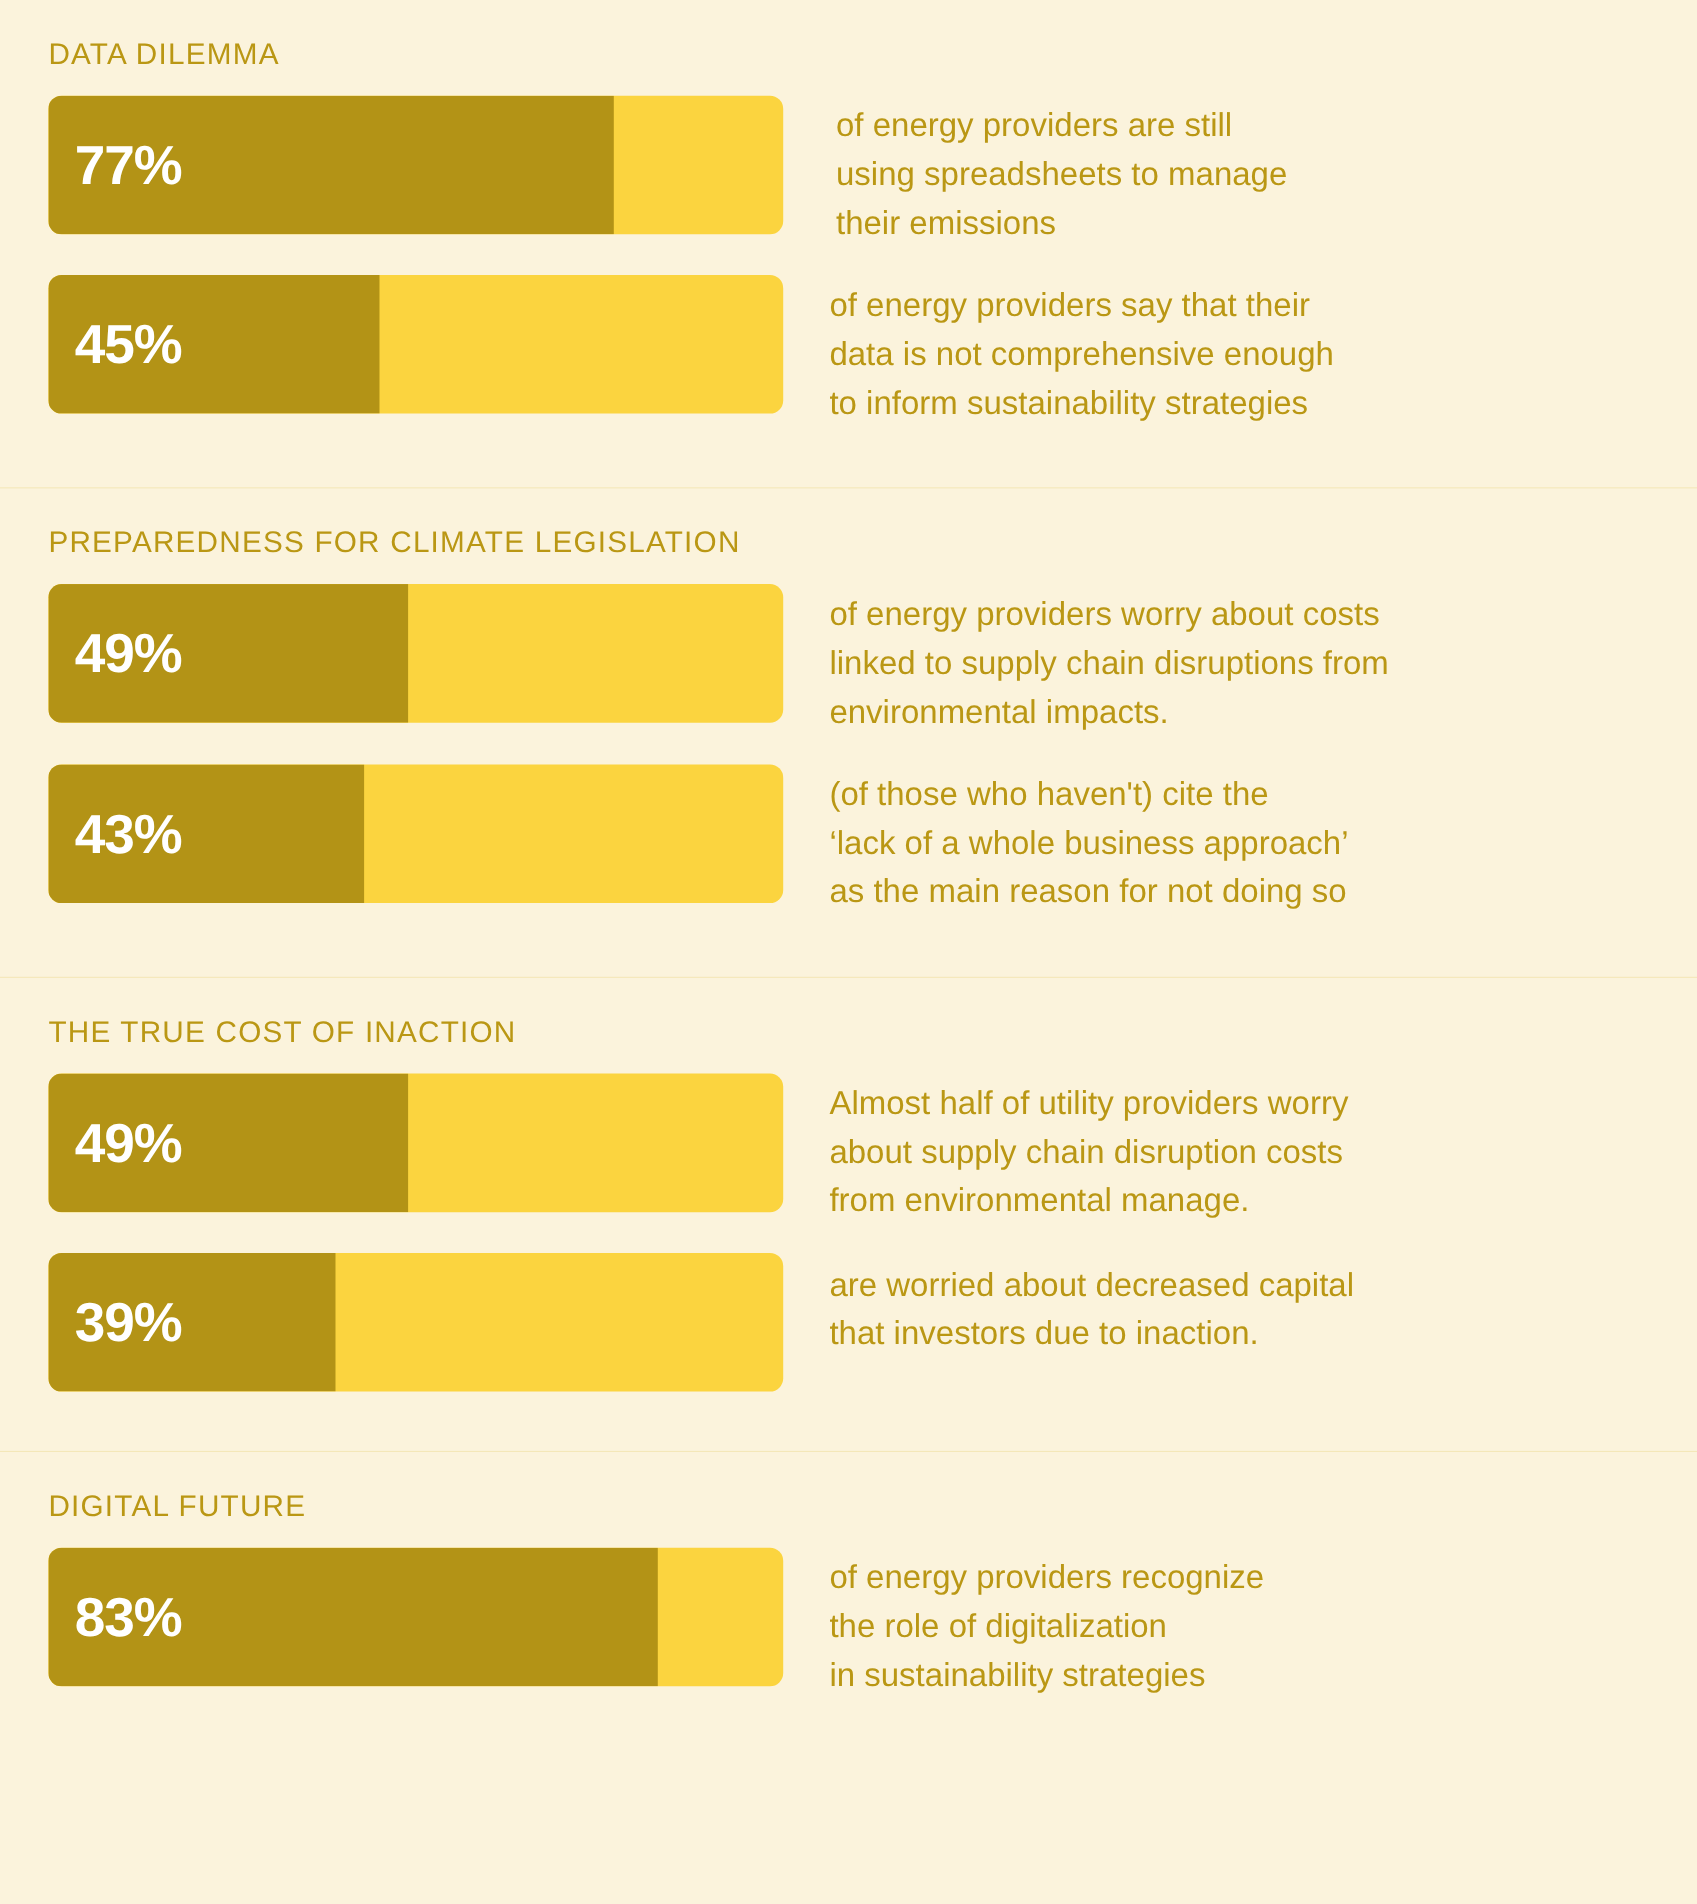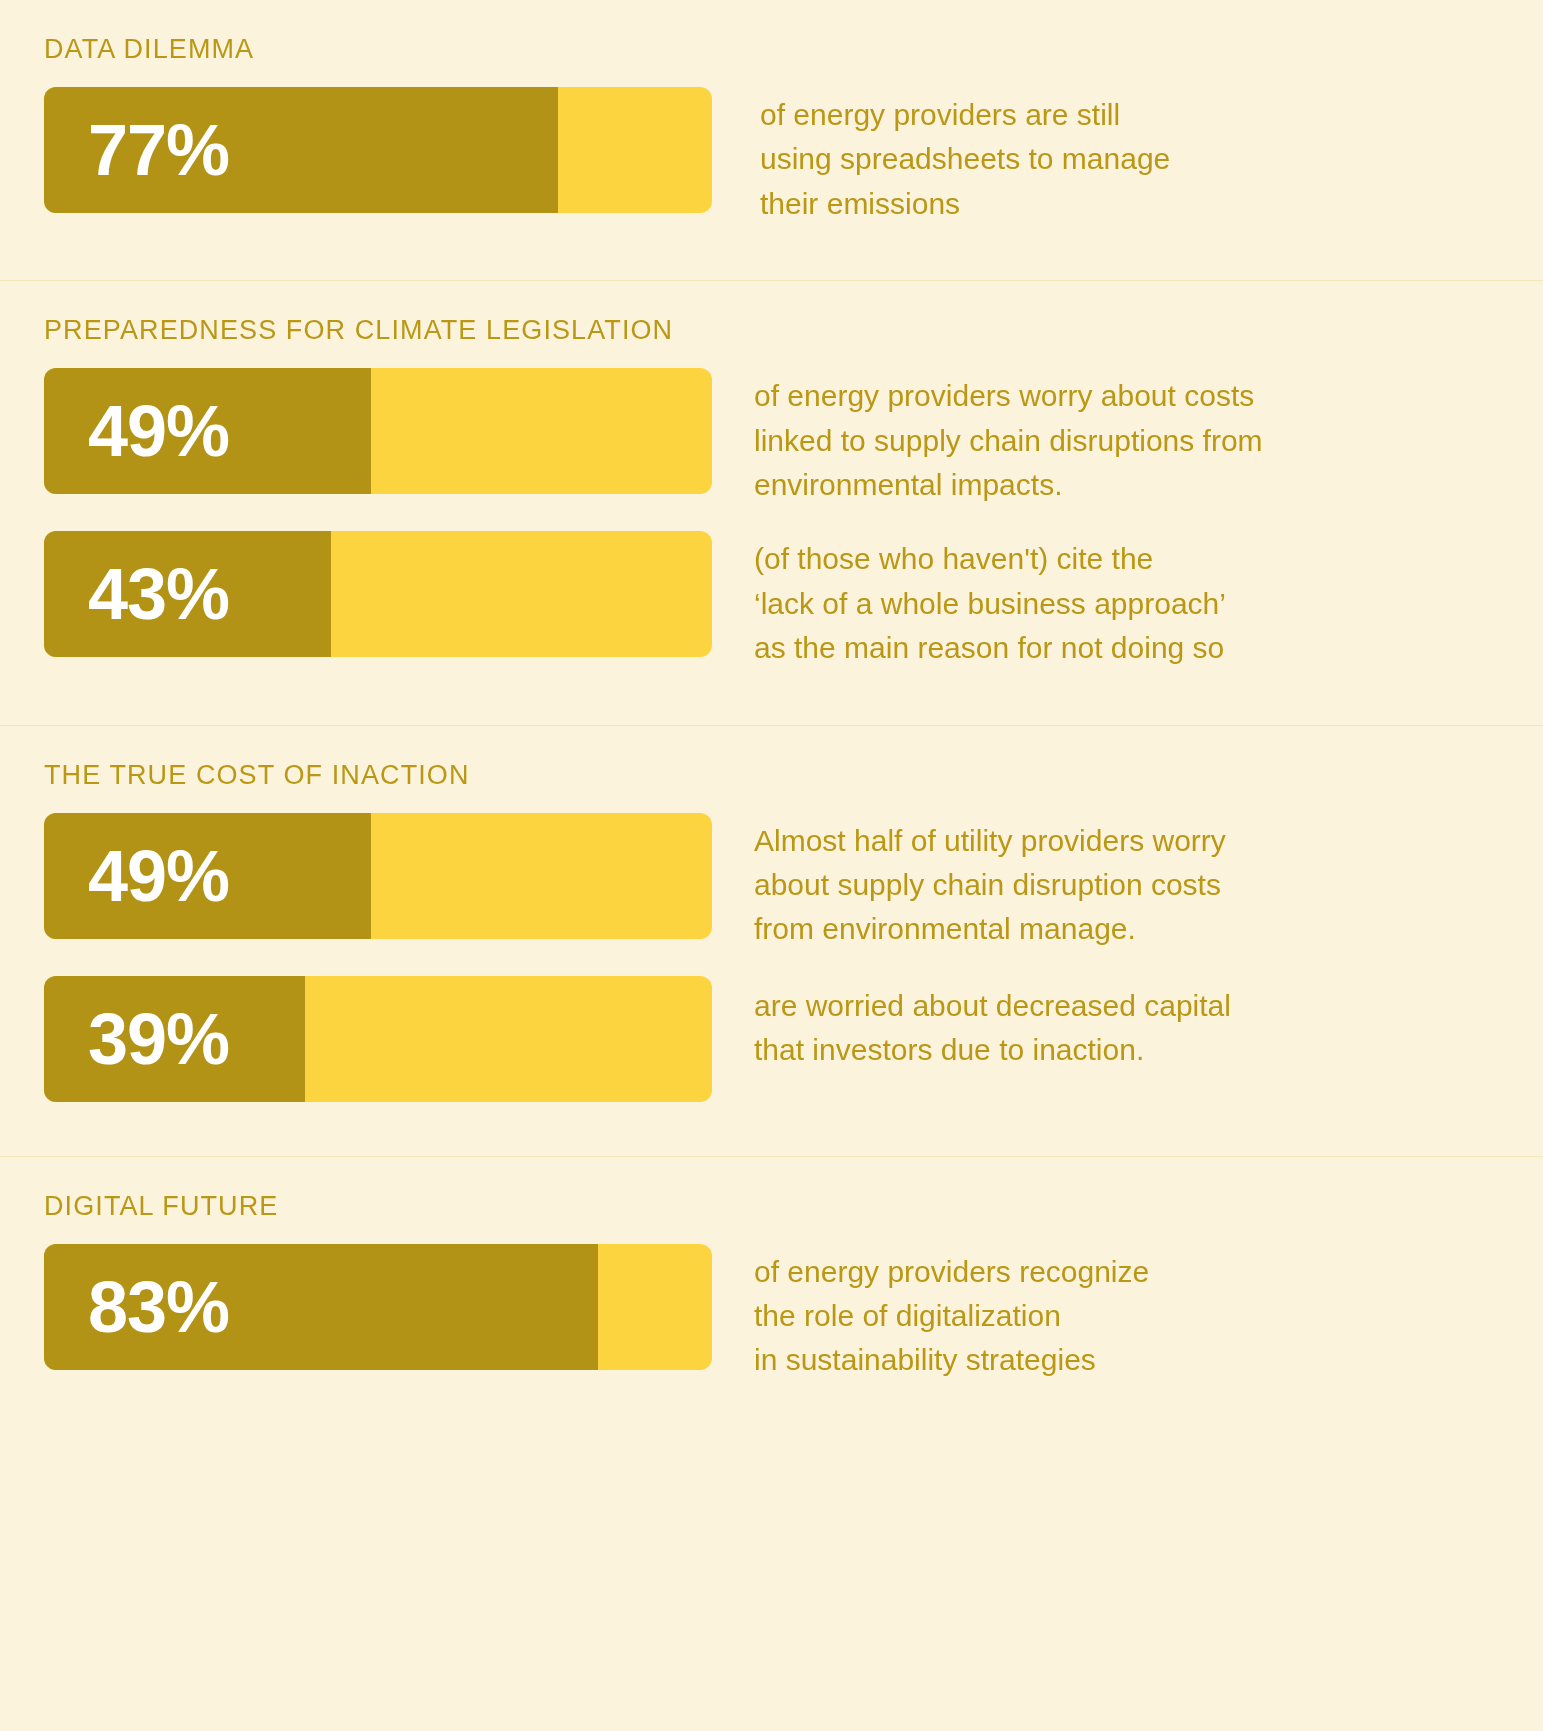--- a/index.html
+++ b/index.html
@@ -70,24 +70,24 @@
     left: 0;
     top: 0;
     bottom: 0;
     background: #B39316;
   }
 
   .bar-value {
     position: relative;
     z-index: 2;
     color: #FFFFFF;
-    font-size: 72px;
+    font-size: 50px;
     font-weight: 700;
     letter-spacing: -1px;
-    padding-left: 44px;
+    padding-left: 24px;
     line-height: 1;
   }
 
   .stat-desc {
     flex: 1;
     color: #BA9714;
     font-size: 30px;
     line-height: 1.48;
     padding-left: 42px;
     padding-top: 6px;
@@ -110,20 +110,29 @@
     <div class="stat-row">
       <div class="bar-track bar-h1" style="background: rgb(251, 212, 63);">
         <div class="bar-fill" style="width: 77%; background: rgb(179, 147, 22);"></div>
         <div class="bar-value" style="color: rgb(255, 255, 255);">77%</div>
       </div>
       <div class="stat-desc" style="color: rgb(186, 151, 20); padding-left: 48px;">of energy providers are still
 using spreadsheets to manage
 their emissions</div>
     </div>
 
+    <div class="stat-row">
+      <div class="bar-track bar-h2" style="background: rgb(251, 212, 63);">
+        <div class="bar-fill" style="width: 45%; background: rgb(179, 147, 22);"></div>
+        <div class="bar-value" style="color: rgb(255, 255, 255);">45%</div>
+      </div>
+      <div class="stat-desc" style="color: rgb(186, 151, 20);">of energy providers say that their
+data is not comprehensive enough
+to inform sustainability strategies</div>
+    </div>
   </div>
 
   <div class="section-divider" style="background: rgb(244, 231, 184);"></div>
 
   <div class="section sec-pad-bottom">
     <div class="section-title" style="color: rgb(186, 151, 20);">PREPAREDNESS FOR CLIMATE LEGISLATION</div>
 
     <div class="stat-row">
       <div class="bar-track bar-h1" style="background: rgb(251, 212, 63);">
         <div class="bar-fill" style="width: 49%; background: rgb(179, 147, 22);"></div>

